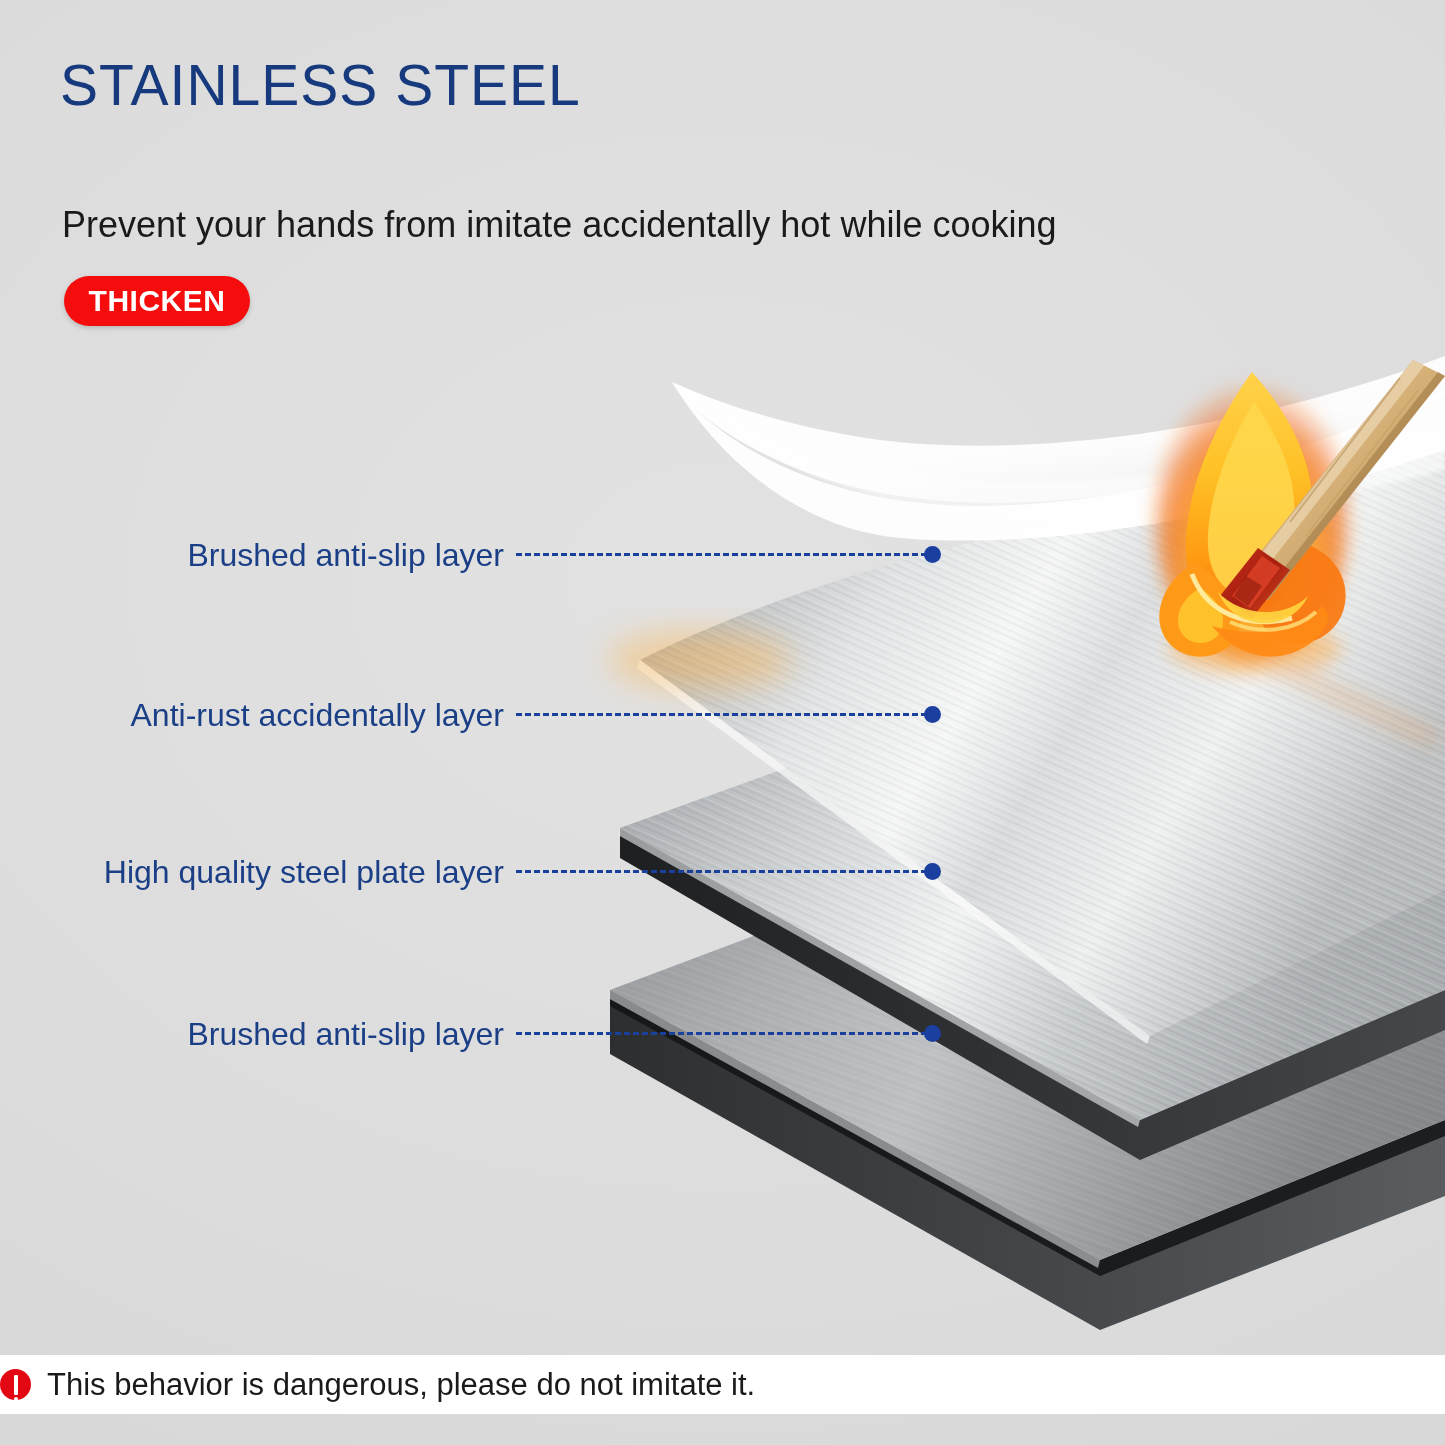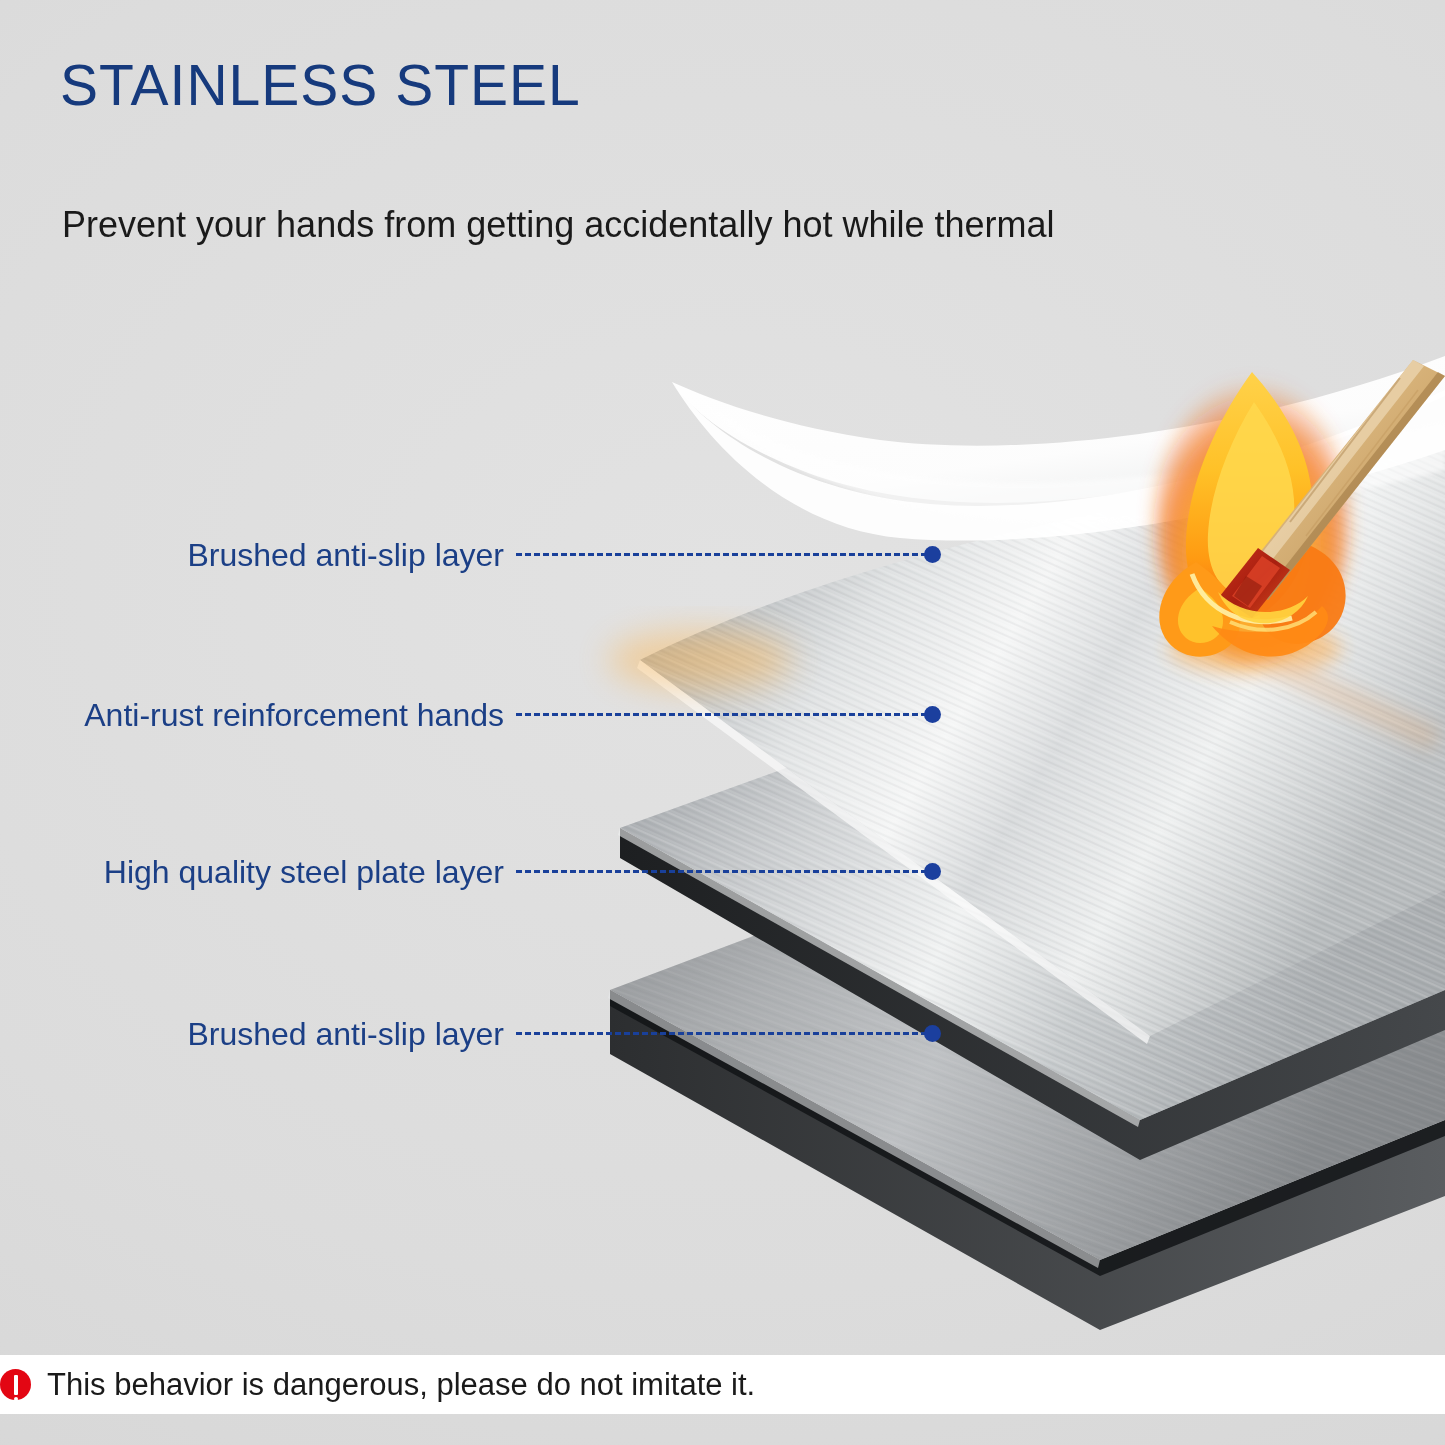--- a/index.html
+++ b/index.html
@@ -92,22 +92,25 @@
     font-size:31px;color:#1a1a1a;white-space:nowrap;
     font-family:"Liberation Sans", sans-serif;
   }
 </style>
 </head>
 <body>
 
 <div id="stage">
 
   <div class="title">STAINLESS STEEL</div>
-  <div class="sub2">Prevent your hands from getting accidentally hot while thermal</div>
-
+  <div class="sub2">Prevent your hands from imitate accidentally hot while cooking</div>
+
+  <div class="badge">
+    <span>THICKEN</span>
+  </div>
 
   <div id="art">
     <svg width="1445" height="1010" viewBox="0 0 1445 1010" xmlns="http://www.w3.org/2000/svg">
       <defs>
 
         <linearGradient id="gTop" x1="0" y1="0" x2="1" y2="0.45">
           <stop offset="0" stop-color="#7e8286"></stop>
           <stop offset="0.16" stop-color="#a9adb0"></stop>
           <stop offset="0.34" stop-color="#d9dcdd"></stop>
           <stop offset="0.50" stop-color="#f2f3f3"></stop>
@@ -321,21 +324,21 @@
     </svg>
   </div>
 
   <div class="callout" style="left:148px;right:0;width:793px;top:553px;">
     <span class="co-label" style="right:calc(100% - 356px);">Brushed anti-slip layer</span>
     <span class="co-line" style="left:368px;"></span>
     <span class="co-dot"></span>
   </div>
 
   <div class="callout" style="left:42px;right:0;width:899px;top:713px;">
-    <span class="co-label" style="right:calc(100% - 462px);">Anti-rust reinforcement hands</span>
+    <span class="co-label" style="right:calc(100% - 462px);">Anti-rust accidentally layer</span>
     <span class="co-line" style="left:474px;"></span>
     <span class="co-dot"></span>
   </div>
 
   <div class="callout" style="left:50px;right:0;width:891px;top:870px;">
     <span class="co-label" style="right:calc(100% - 454px);text-align:right;">High quality steel plate layer</span>
     <span class="co-line" style="left:466px;"></span>
     <span class="co-dot"></span>
   </div>
 

